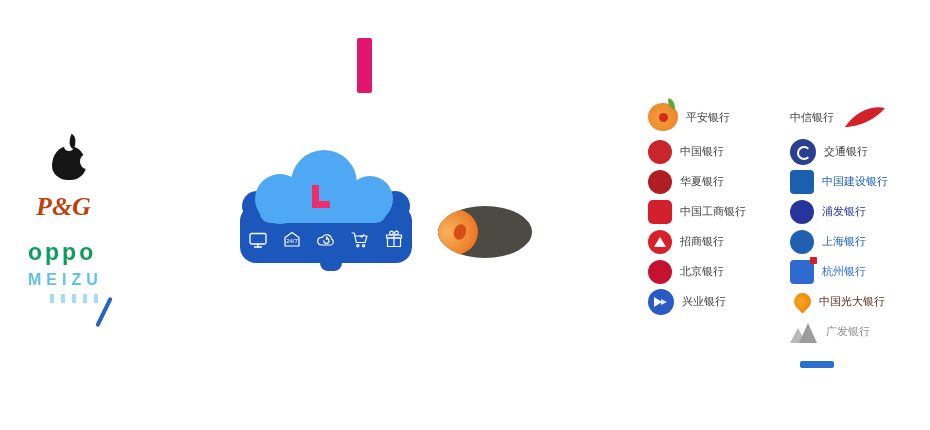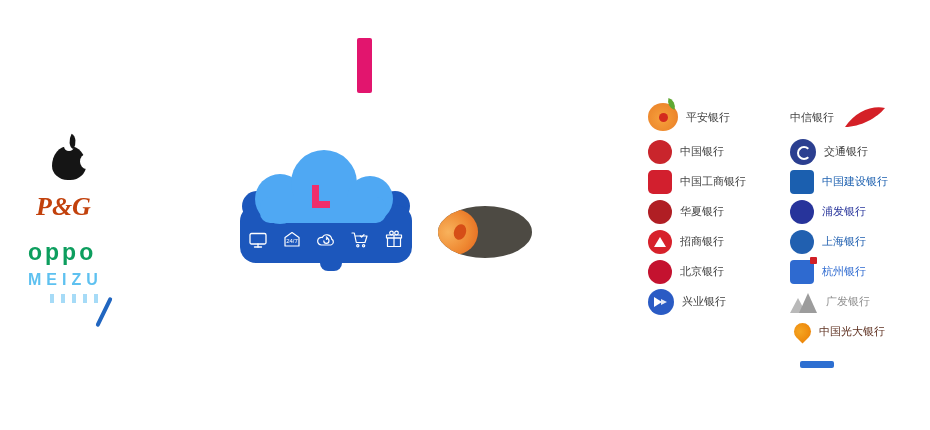--- a/index.html
+++ b/index.html
@@ -252,26 +252,26 @@
           <i class="leaf"></i>
           <i class="dot"></i>
         </span>
       <span class="bank-label">平安银行</span>
     </div>
     <div class="bank-row">
       <span class="logo logo-circle lg-red1"></span>
       <span class="bank-label">中国银行</span>
     </div>
     <div class="bank-row">
+      <span class="logo logo-circle lg-red3"></span>
+      <span class="bank-label">华夏银行</span>
+    </div>
+    <div class="bank-row">
       <span class="logo lg-red2"></span>
       <span class="bank-label">中国工商银行</span>
-    </div>
-    <div class="bank-row">
-      <span class="logo logo-circle lg-red3"></span>
-      <span class="bank-label">华夏银行</span>
     </div>
     <div class="bank-row">
       <span class="logo logo-circle lg-red4">
           <i class="tri"></i>
         </span>
       <span class="bank-label">招商银行</span>
     </div>
     <div class="bank-row">
       <span class="logo logo-circle lg-red5"></span>
       <span class="bank-label">北京银行</span>
@@ -310,27 +310,27 @@
       <span class="logo logo-circle lg-bluec2"></span>
       <span class="bank-label lbl-blue3">上海银行</span>
     </div>
     <div class="bank-row">
       <span class="logo lg-bluered">
           <i class="dot"></i>
         </span>
       <span class="bank-label lbl-blue4">杭州银行</span>
     </div>
     <div class="bank-row">
+      <span class="logo lg-drop"></span>
+      <span class="bank-label lbl-maroon">中国光大银行</span>
+    </div>
+    <div class="bank-row">
       <span class="logo lg-mountain">
           <i class="m1"></i>
           <i class="m2"></i>
         </span>
       <span class="bank-label lbl-gray">广发银行</span>
     </div>
-    <div class="bank-row">
-      <span class="logo lg-drop"></span>
-      <span class="bank-label lbl-maroon">中国光大银行</span>
-    </div>
   </div>
 
   <div class="more-bar"></div>
 
 </div>
 
 </body></html>

